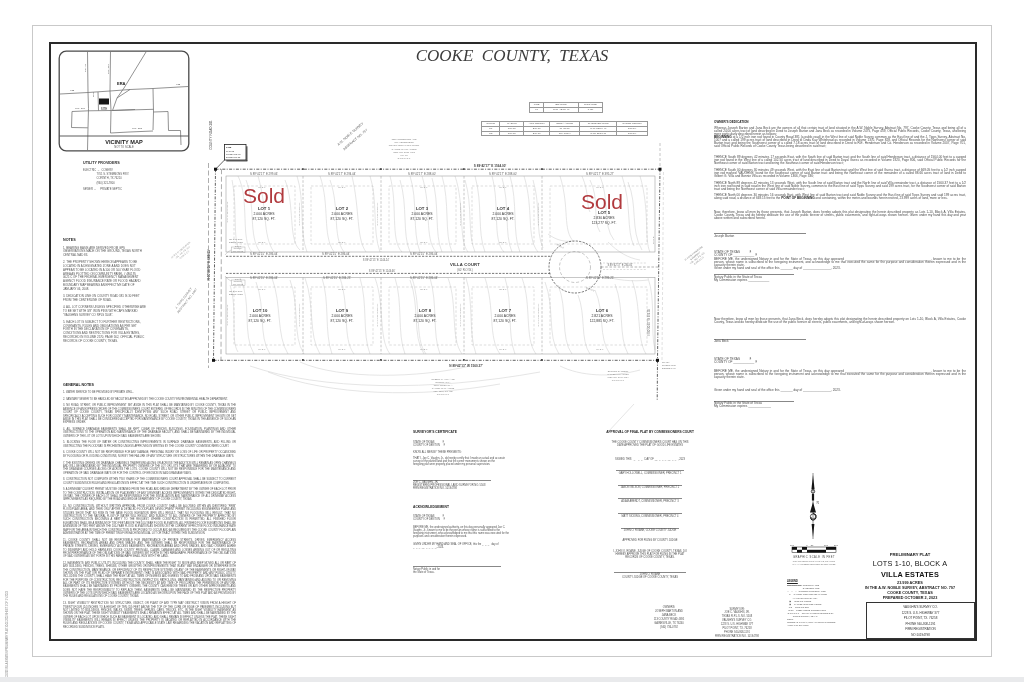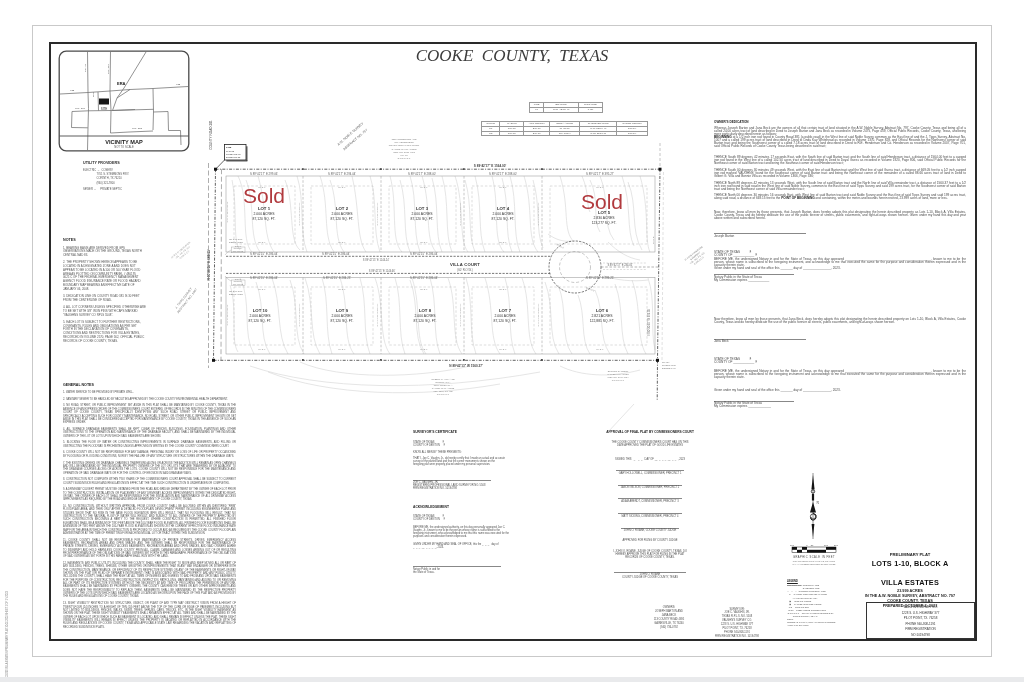--- a/index.html
+++ b/index.html
@@ -238,22 +238,22 @@
 <div class="abs ctr" style="left:634px;top:606px;width:70px">
   <div class="t22" style="line-height:4.05px">OWNERS:<br>JOSEPH BARTON AND<br>JANA BECK<br>113 COUNTY ROAD 4695<br>GAINESVILLE, TX 76240<br>(940) 736-0792</div>
 </div>
 
 <div class="abs ctr" style="left:705px;top:607.5px;width:64px">
   <div class="t22" style="line-height:3.95px">SURVEYOR:<br>JOE C. VAUGHN, JR.<br>TEXAS R.P.L.S. NO. 5508<br>VAUGHN'S SURVEY CO.<br>1228 S. U.S. HIGHWAY 377<br>PILOT POINT, TX. 76258<br>PHONE 940-808-1191<br>FIRM REGISTRATION NO. 10194798</div>
 </div>
 
 <div class="abs ctr" style="left:830px;top:552px;width:160px">
   <div style="font-size:4.2px;font-weight:bold;color:#222">PRELIMINARY PLAT</div>
-  <div style="font-size:7.3px;font-weight:bold;color:#111;margin-top:2px;letter-spacing:0.2px">LOTS 1-10, BLOCK A</div>
-  <div style="font-size:7.3px;font-weight:bold;color:#111;margin-top:10px;letter-spacing:0.2px">VILLA ESTATES</div>
+  <div style="font-size:7.3px;font-weight:normal;color:#111;margin-top:2px;letter-spacing:0.2px">LOTS 1-10, BLOCK A</div>
+  <div style="font-size:7.3px;font-weight:bold;color:#111;margin-top:2px;letter-spacing:0.2px">VILLA ESTATES</div>
   <div style="font-size:3.8px;font-weight:bold;color:#222;margin-top:1.5px">23.999 ACRES</div>
   <div style="font-size:3.8px;font-weight:bold;color:#222;margin-top:1px">IN THE A.W. NOBLE SURVEY, ABSTRACT NO. 797</div>
   <div style="font-size:3.8px;font-weight:bold;color:#222;margin-top:1px">COOKE COUNTY, TEXAS</div>
   <div style="font-size:3.8px;font-weight:bold;color:#222;margin-top:1px">PREPARED OCTOBER 2, 2023</div>
 </div>
 
 <div class="abs" style="left:866px;top:602px;width:107px;height:35px;border:1px solid #333">
   <div class="ctr" style="font-size:3px;line-height:5.5px;color:#333;margin-top:2px">VAUGHN'S SURVEY CO.<br>1228 S. U.S. HIGHWAY 377<br>PILOT POINT, TX. 76258<br>PHONE 940-808-1191<br>FIRM REGISTRATION<br>NO:10194798</div>
 </div>
 

